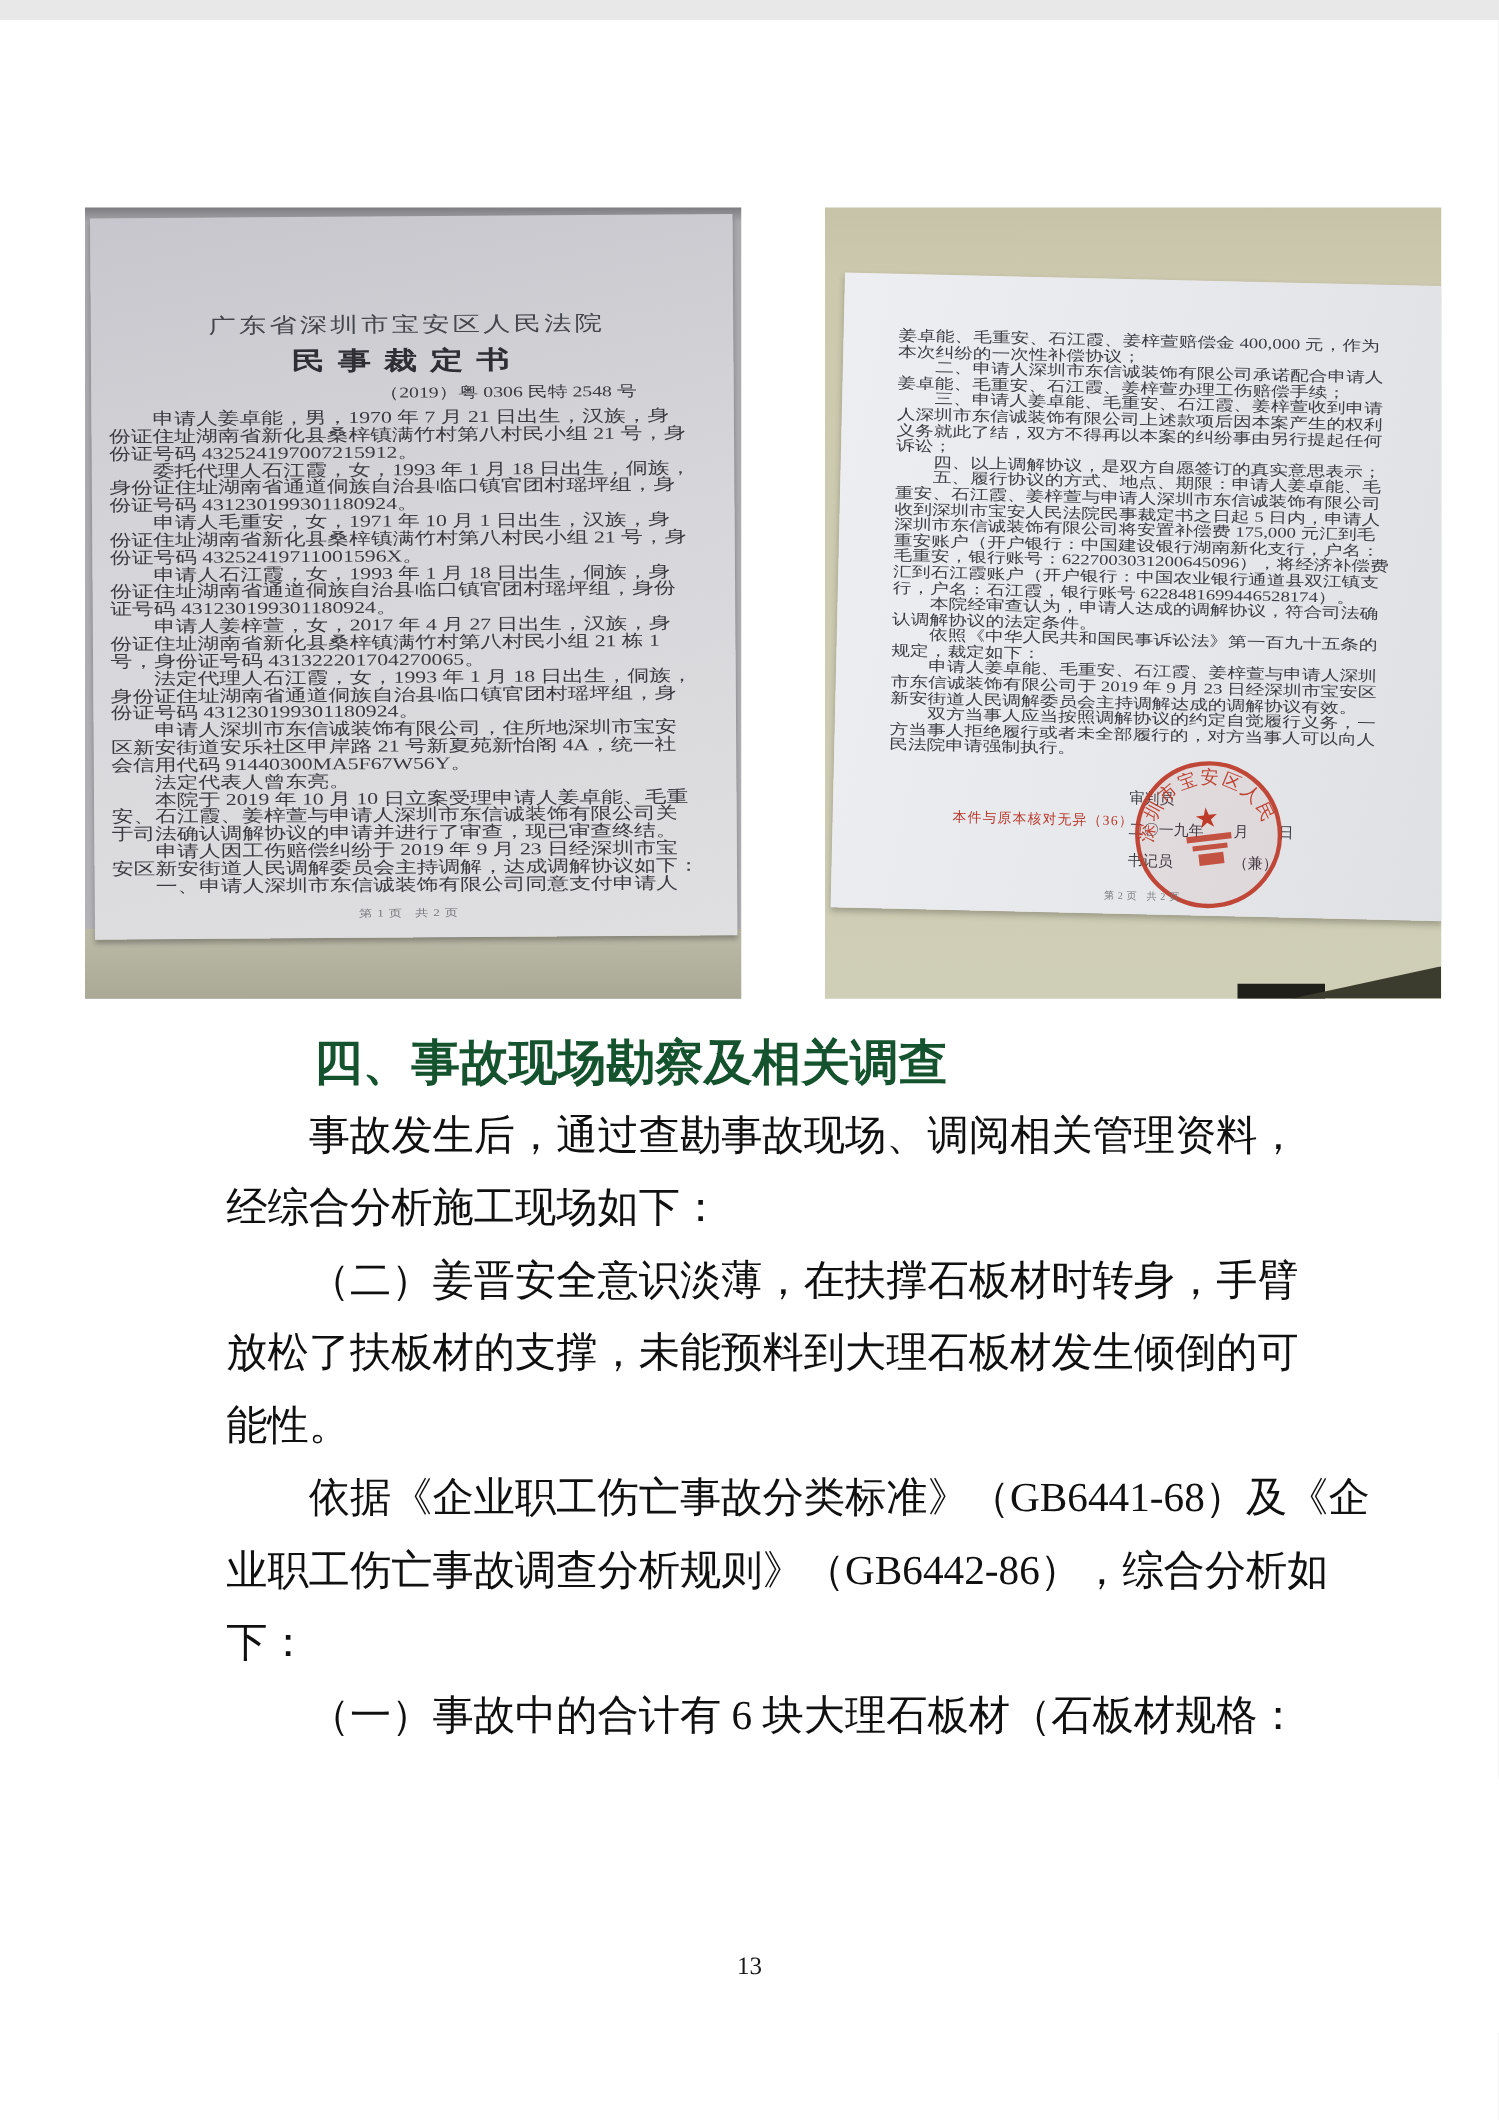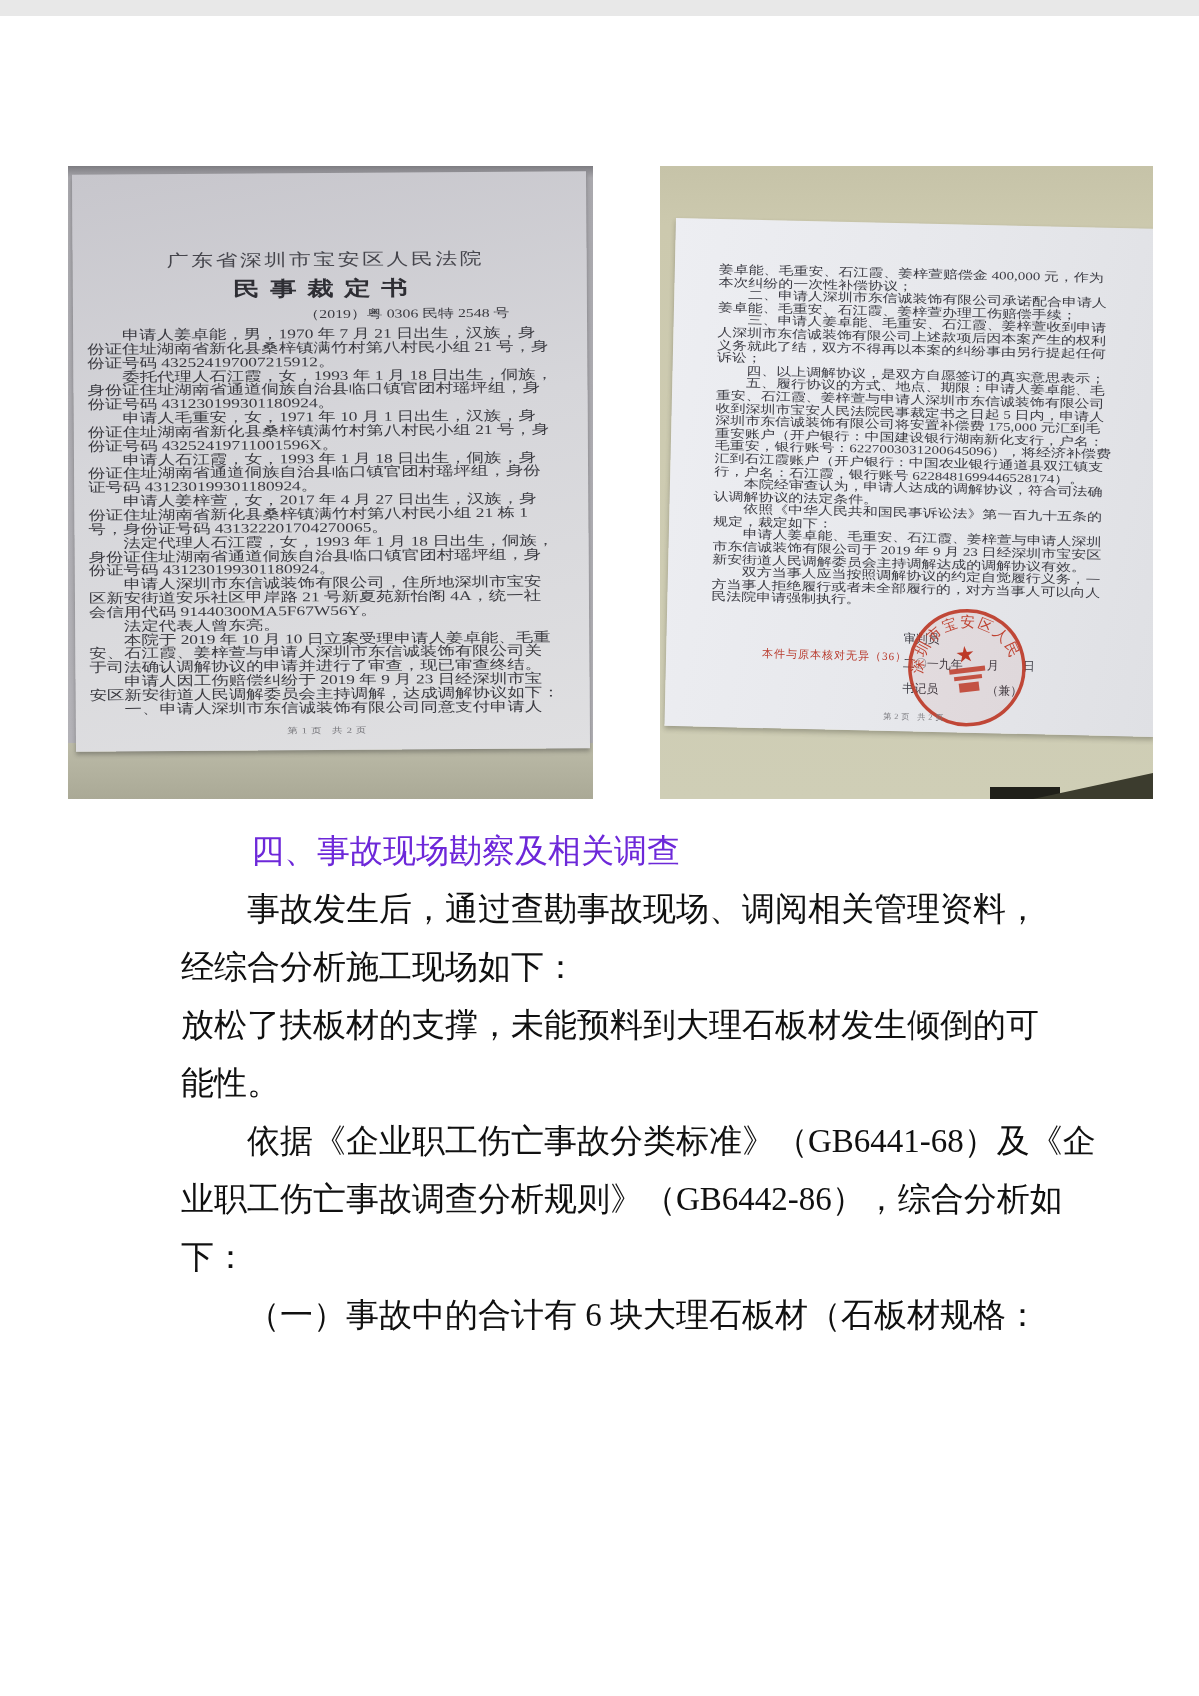--- a/index.html
+++ b/index.html
@@ -32,22 +32,22 @@
         font-size:11.5px;line-height:12.6px;color:#3c3c44;}
   .p2-content div{white-space:pre;}
   .red-note{position:absolute;left:96px;top:426px;color:#b8392b;font-size:11px;letter-spacing:1px;white-space:pre;}
   .sign-block{position:absolute;left:237px;top:403px;font-size:12px;line-height:25px;color:#3c3c44;}
   .sign-block div{white-space:pre;}
   .stamp{position:absolute;left:239px;top:381px;width:124px;height:124px;transform:rotate(-8deg);}
   .p2-footer{position:absolute;left:205px;top:488px;width:90px;text-align:center;
         font-size:8px;letter-spacing:3px;color:#77777c;white-space:pre;}
   
   .main-text{position:absolute;left:181px;top:806px;width:900px;font-size:33px;color:#101010;}
-  .mt-h{font-family:"Liberation Sans","DejaVu Sans",sans-serif;font-weight:400;
-        font-size:33px;line-height:58px;padding-left:70px;white-space:pre;color:#6d28d9;}
+  .mt-h{font-family:"Liberation Sans","DejaVu Sans",sans-serif;font-weight:700;
+        font-size:39px;line-height:58px;padding-left:70px;white-space:pre;color:#14532d;}
   .mt-line{line-height:58px;white-space:pre;}
   .page-num{position:absolute;top:1546px;left:0;width:100%;text-align:center;
         font-size:20px;color:#1a1a1a;}
 </style>
 </head>
 <body>
 
 <div class="page">
 
   <div class="photo photo1">
@@ -148,25 +148,27 @@
     </div>
     <div class="wedge2"></div>
     <div class="wedge1"></div>
   </div>
 
   <div class="main-text">
     <div class="mt-h">四、事故现场勘察及相关调查</div>
     <div>
         <div class="mt-line">　　事故发生后，通过查勘事故现场、调阅相关管理资料，</div>
         <div class="mt-line">经综合分析施工现场如下：</div>
+        <div class="mt-line">　　（二）姜晋安全意识淡薄，在扶撑石板材时转身，手臂</div>
         <div class="mt-line">放松了扶板材的支撑，未能预料到大理石板材发生倾倒的可</div>
         <div class="mt-line">能性。</div>
       </div>
     <div>
         <div class="mt-line">　　依据《企业职工伤亡事故分类标准》（GB6441-68）及《企</div>
         <div class="mt-line">业职工伤亡事故调查分析规则》（GB6442-86），综合分析如</div>
         <div class="mt-line">下：</div>
         <div class="mt-line">　　（一）事故中的合计有 6 块大理石板材（石板材规格：</div>
       </div>
   </div>
 
+  <div class="page-num">13</div>
 
 </div>
 
 </body></html>

